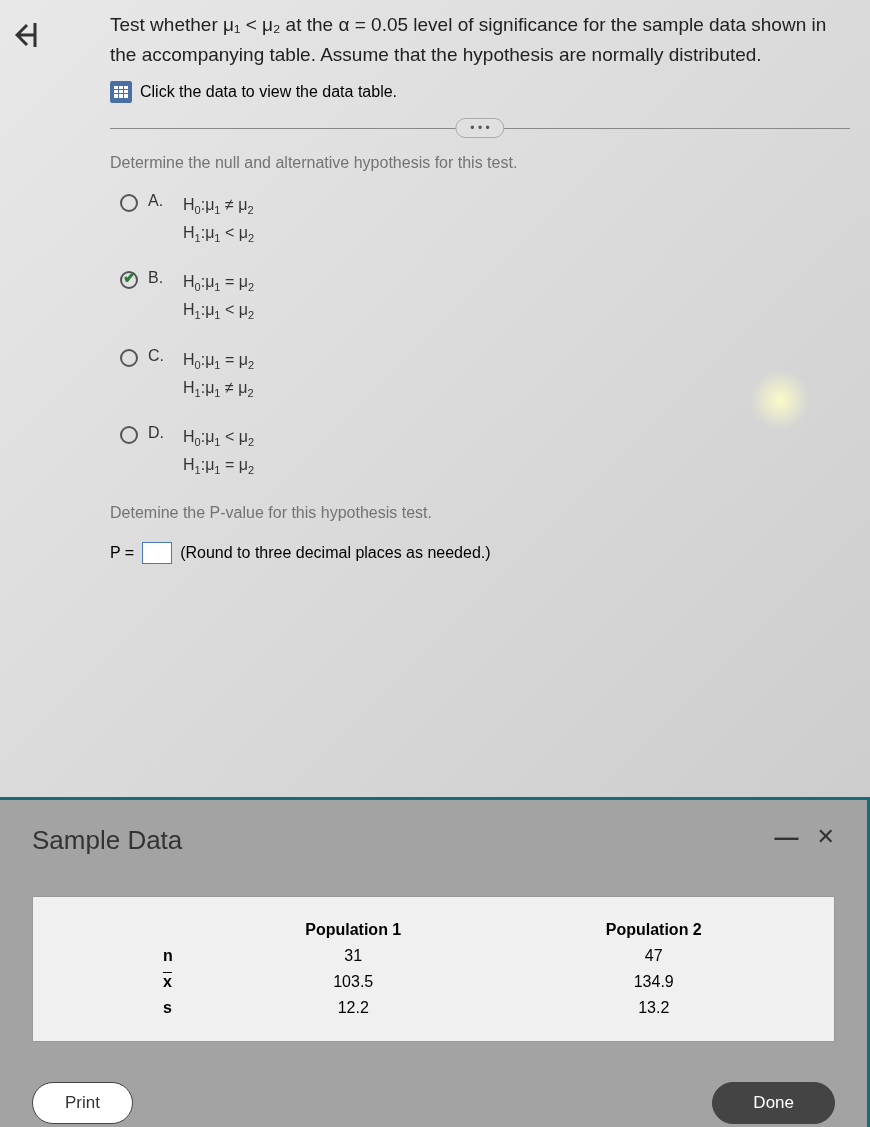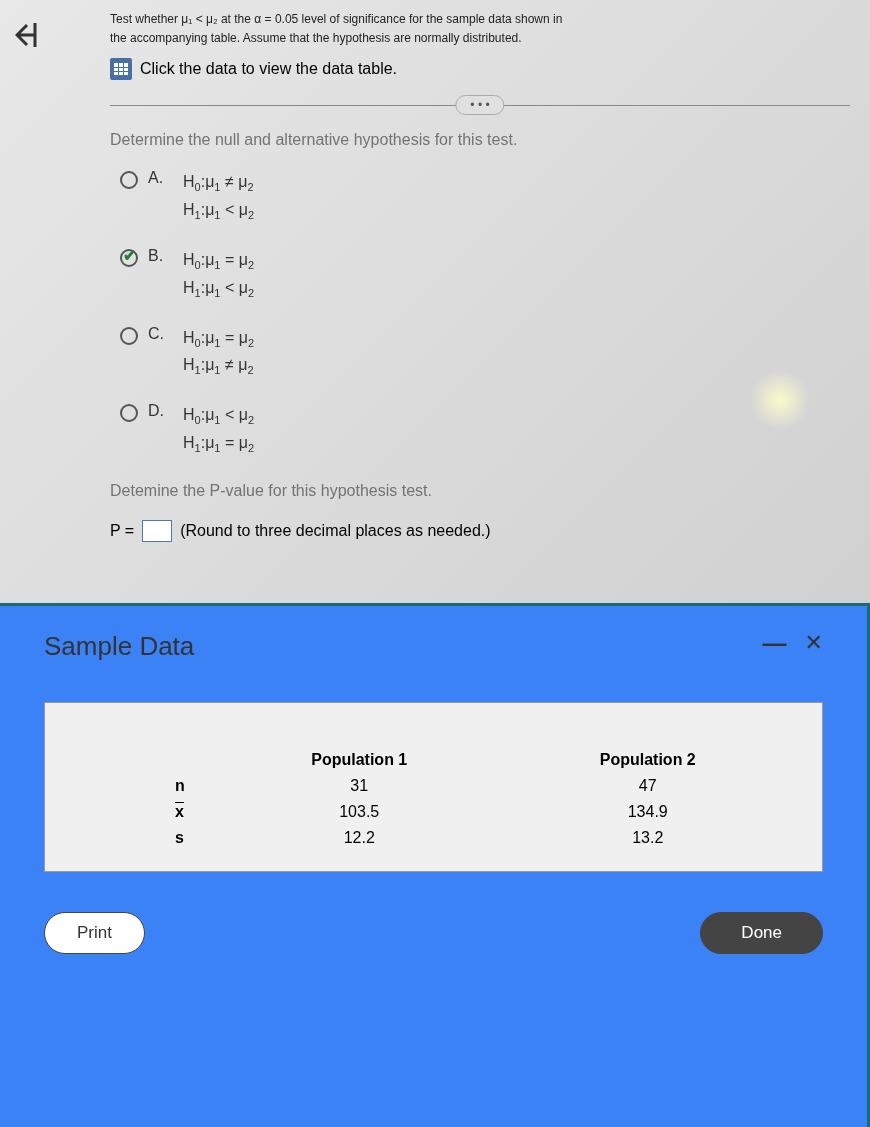--- a/index.html
+++ b/index.html
@@ -25,21 +25,21 @@
       font-size: 28px;
       font-weight: bold;
       color: #333;
       cursor: pointer;
     }
     .content {
       flex: 1;
       padding: 10px 20px 10px 50px;
     }
     .question-text {
-      font-size: 12px;
+      font-size: 19px;
       line-height: 1.6;
       color: #222;
       margin-bottom: 10px;
     }
     .icon-link {
       display: flex;
       align-items: center;
       gap: 8px;
       margin-bottom: 25px;
     }
@@ -148,25 +148,25 @@
       width: 30px;
       height: 22px;
       border: 1px solid #4a7ab5;
       background: white;
     }
     .modal {
       position: absolute;
       bottom: 0;
       left: 0;
       right: 0;
-      background: #3b82f6;
+      background: #a3a3a3;
       border-top: 3px solid #1a6b7a;
       border-right: 3px solid #1a6b7a;
-      padding: 25px 44px;
-      height: 524px;
+      padding: 25px 32px;
+      height: 330px;
     }
     .modal-header {
       display: flex;
       justify-content: space-between;
       align-items: flex-start;
       margin-bottom: 40px;
     }
     .modal-title {
       font-size: 26px;
       color: #333;
@@ -192,21 +192,20 @@
     }
     .data-table-container {
       border: 1px solid #999;
       padding: 20px 30px;
       margin-bottom: 40px;
       background: #f0f0f0;
     }
     .data-table {
       width: 100%;
       border-collapse: collapse;
-      margin-top: 24px;
     }
     .data-table th, .data-table td {
       text-align: center;
       padding: 4px 10px;
       font-size: 16px;
     }
     .data-table th {
       font-weight: bold;
     }
     .data-table td:first-child, .data-table th:first-child {

